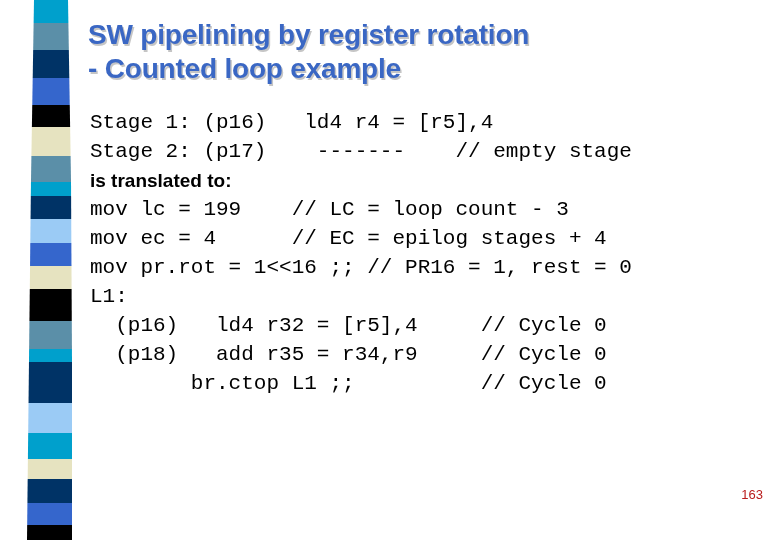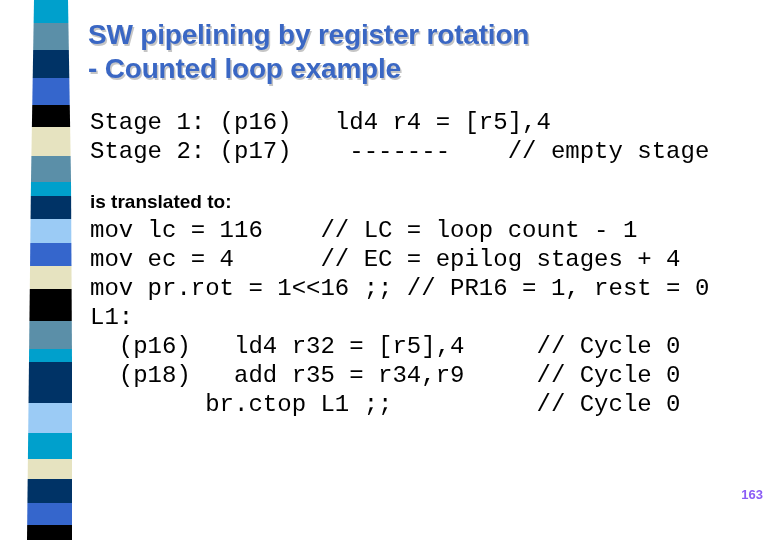--- a/index.html
+++ b/index.html
@@ -48,39 +48,38 @@
     left: 90px;
     top: 108px;
     width: 660px;
   }
   .line {
     height: 29px;
     line-height: 29px;
     white-space: pre;
     color: #000000;
     font-family: "Liberation Mono", monospace;
-    font-size: 24px;
+    font-size: 21px;
     letter-spacing: 0px;
   }
   .line.sans {
     font-family: "Liberation Sans", sans-serif;
     font-weight: bold;
     font-size: 19px;
-    margin-top: 21px;
   }
 
   
   #page-number {
     position: absolute;
     right: 17px;
     bottom: 38px;
-    color: #8b5cf6;
+    color: #b91c1c;
     font-family: "Liberation Sans", sans-serif;
     font-size: 13px;
-    font-weight: bold;
+    font-weight: normal;
   }
 </style>
 </head>
 <body>
 
 <div id="slide">
 
   <div id="stripe">
     <svg width="80" height="540" viewBox="0 0 80 540" xmlns="http://www.w3.org/2000/svg">
       <defs>
@@ -116,21 +115,21 @@
     </svg>
   </div>
 
   <div id="title">SW pipelining by register rotation
 - Counted loop example</div>
 
   <div id="body-block">
       <div class="line">Stage 1: (p16)   ld4 r4 = [r5],4</div>
       <div class="line">Stage 2: (p17)    -------    // empty stage</div>
       <div class="line sans">is translated to:</div>
-      <div class="line">mov lc = 116    // LC = loop count - 1</div>
+      <div class="line">mov lc = 199    // LC = loop count - 3</div>
       <div class="line">mov ec = 4      // EC = epilog stages + 4</div>
       <div class="line">mov pr.rot = 1&lt;&lt;16 ;; // PR16 = 1, rest = 0</div>
       <div class="line">L1:</div>
       <div class="line">  (p16)   ld4 r32 = [r5],4     // Cycle 0</div>
       <div class="line">  (p18)   add r35 = r34,r9     // Cycle 0</div>
       <div class="line">        br.ctop L1 ;;          // Cycle 0</div>
     </div>
 
   <div id="page-number">163</div>
 

